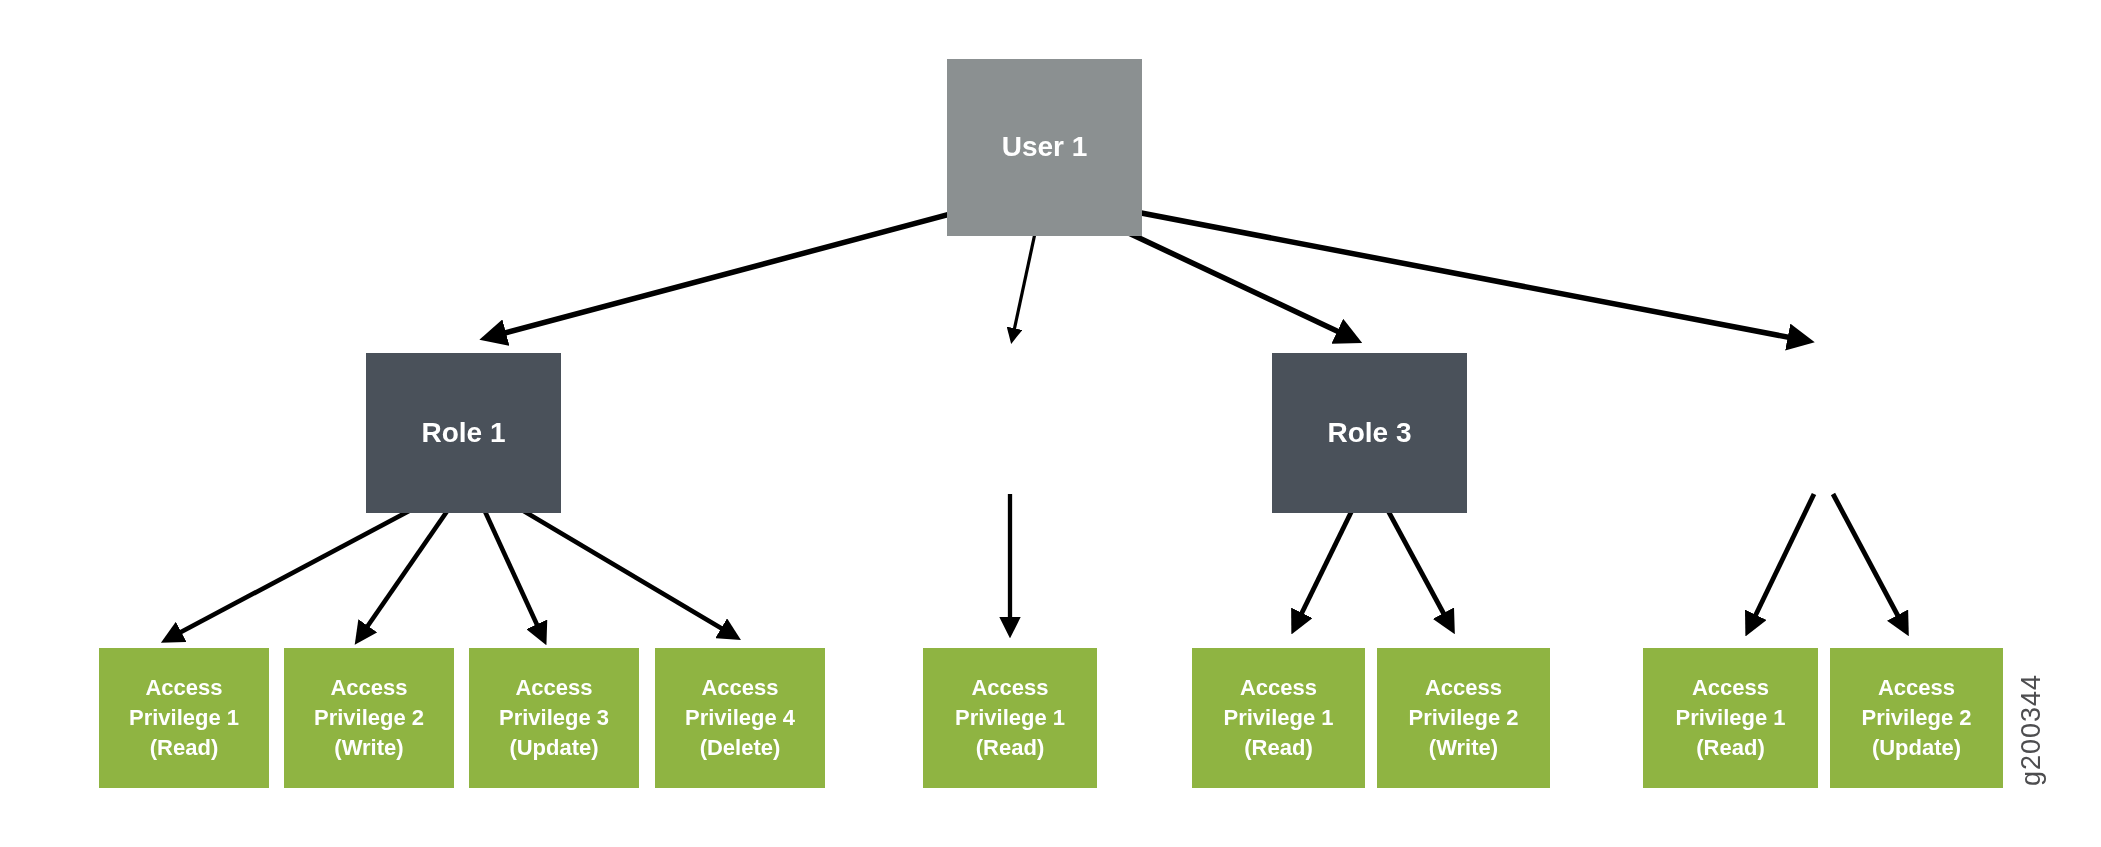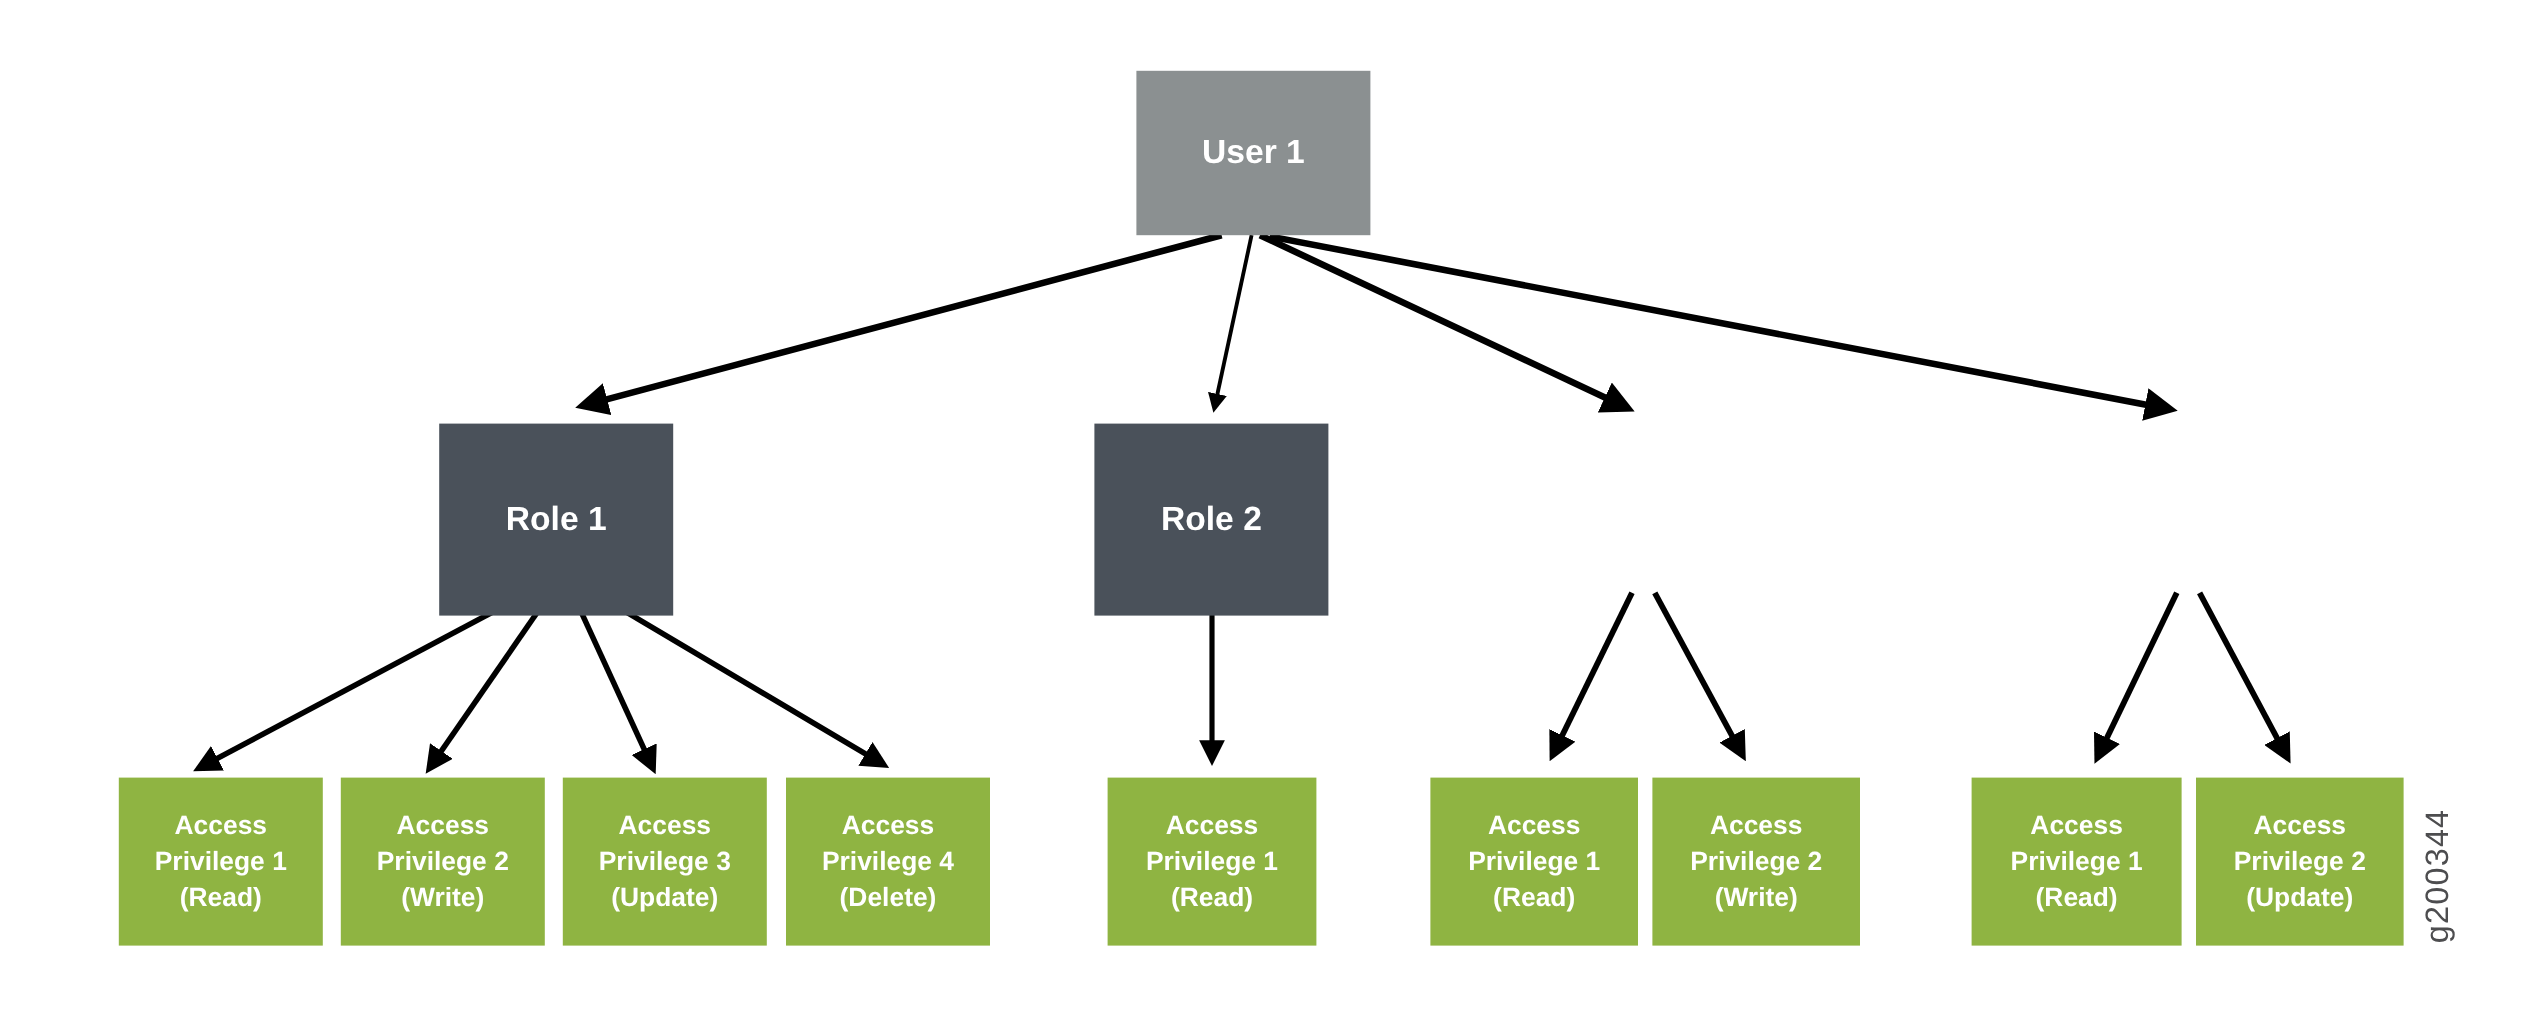--- a/index.html
+++ b/index.html
@@ -38,21 +38,21 @@
     text-align: center;
     color: var(--box_text, #ffffff);
     font-weight: 700;
     box-sizing: border-box;
   }
   .node .label {
     white-space: pre-line;
     line-height: 1.36;
   }
   .user-node {
-    left: 947px; top: 59px; width: 195px; height: 137px;
+    left: 947px; top: 59px; width: 195px; height: 177px;
     background: var(--user_box, #8b9091);
     font-size: 28px;
   }
   .role-node {
     top: 353px; width: 195px; height: 160px;
     background: var(--role_box, #4a515a);
     font-size: 28px;
   }
   .role-1 { left: 366px; }
   .role-2 { left: 912px; }
@@ -116,22 +116,22 @@
     <line x1="1833" y1="494" x2="1906" y2="631" stroke-width="4.8" marker-end="url(#ah)"></line>
   </svg>
 
   <div class="node user-node">
     <span class="label">User 1</span>
   </div>
 
   <div class="node role-node role-1">
     <span class="label">Role 1</span>
   </div>
-  <div class="node role-node role-2">
-    <span class="label">Role 2</span>
+  <div class="node role-node role-3">
+    <span class="label">Role 3</span>
   </div>
 
   <div class="node priv-node r1p1">
     <span class="label">Access
 Privilege 1
 (Read)</span>
   </div>
   <div class="node priv-node r1p2">
     <span class="label">Access
 Privilege 2

